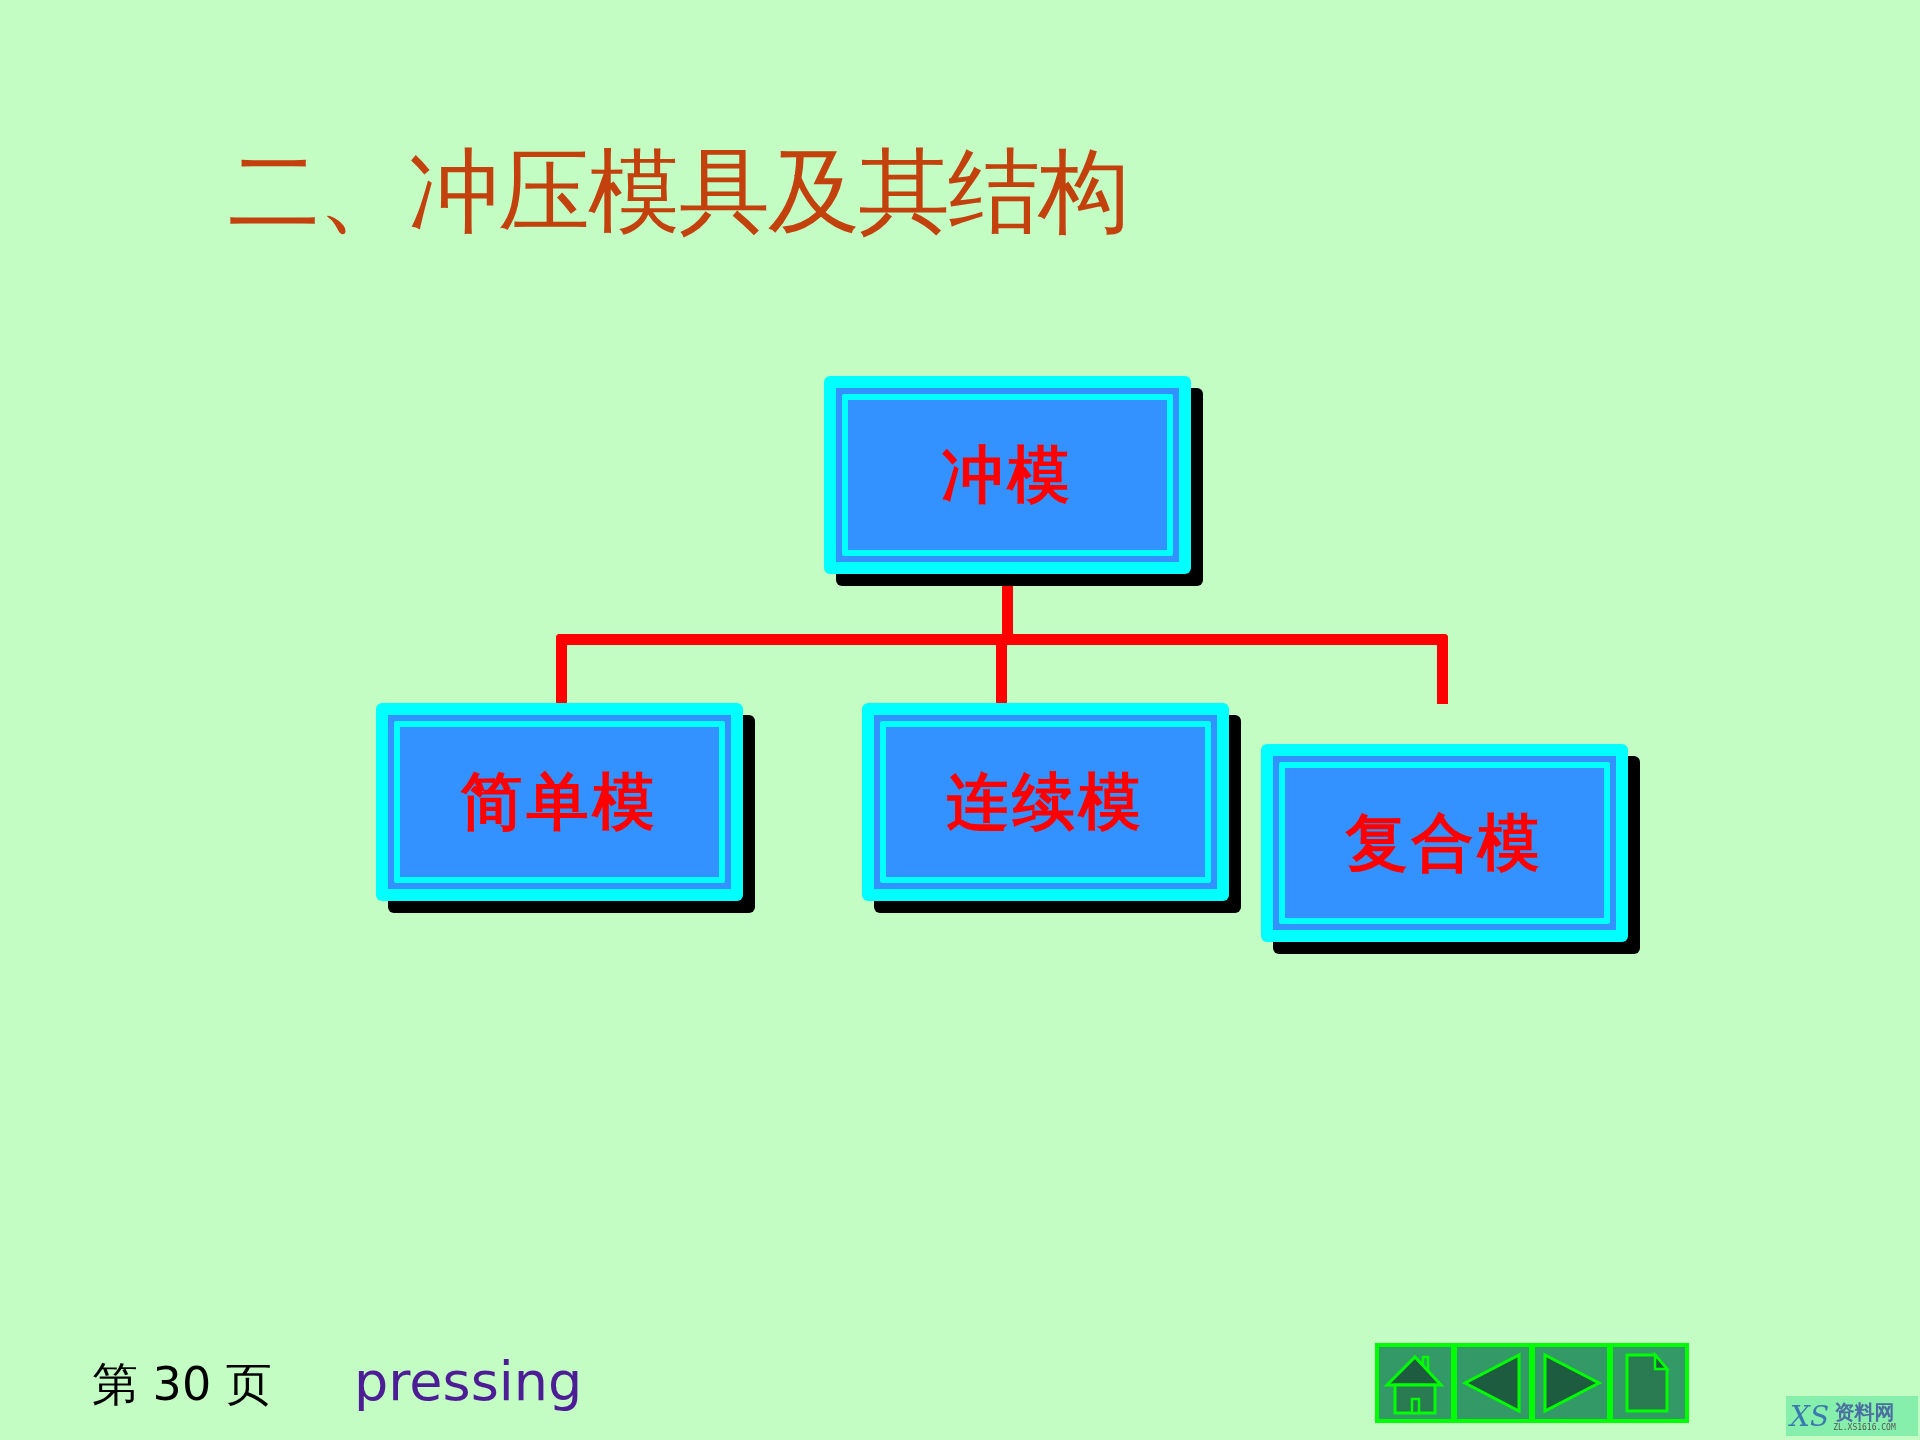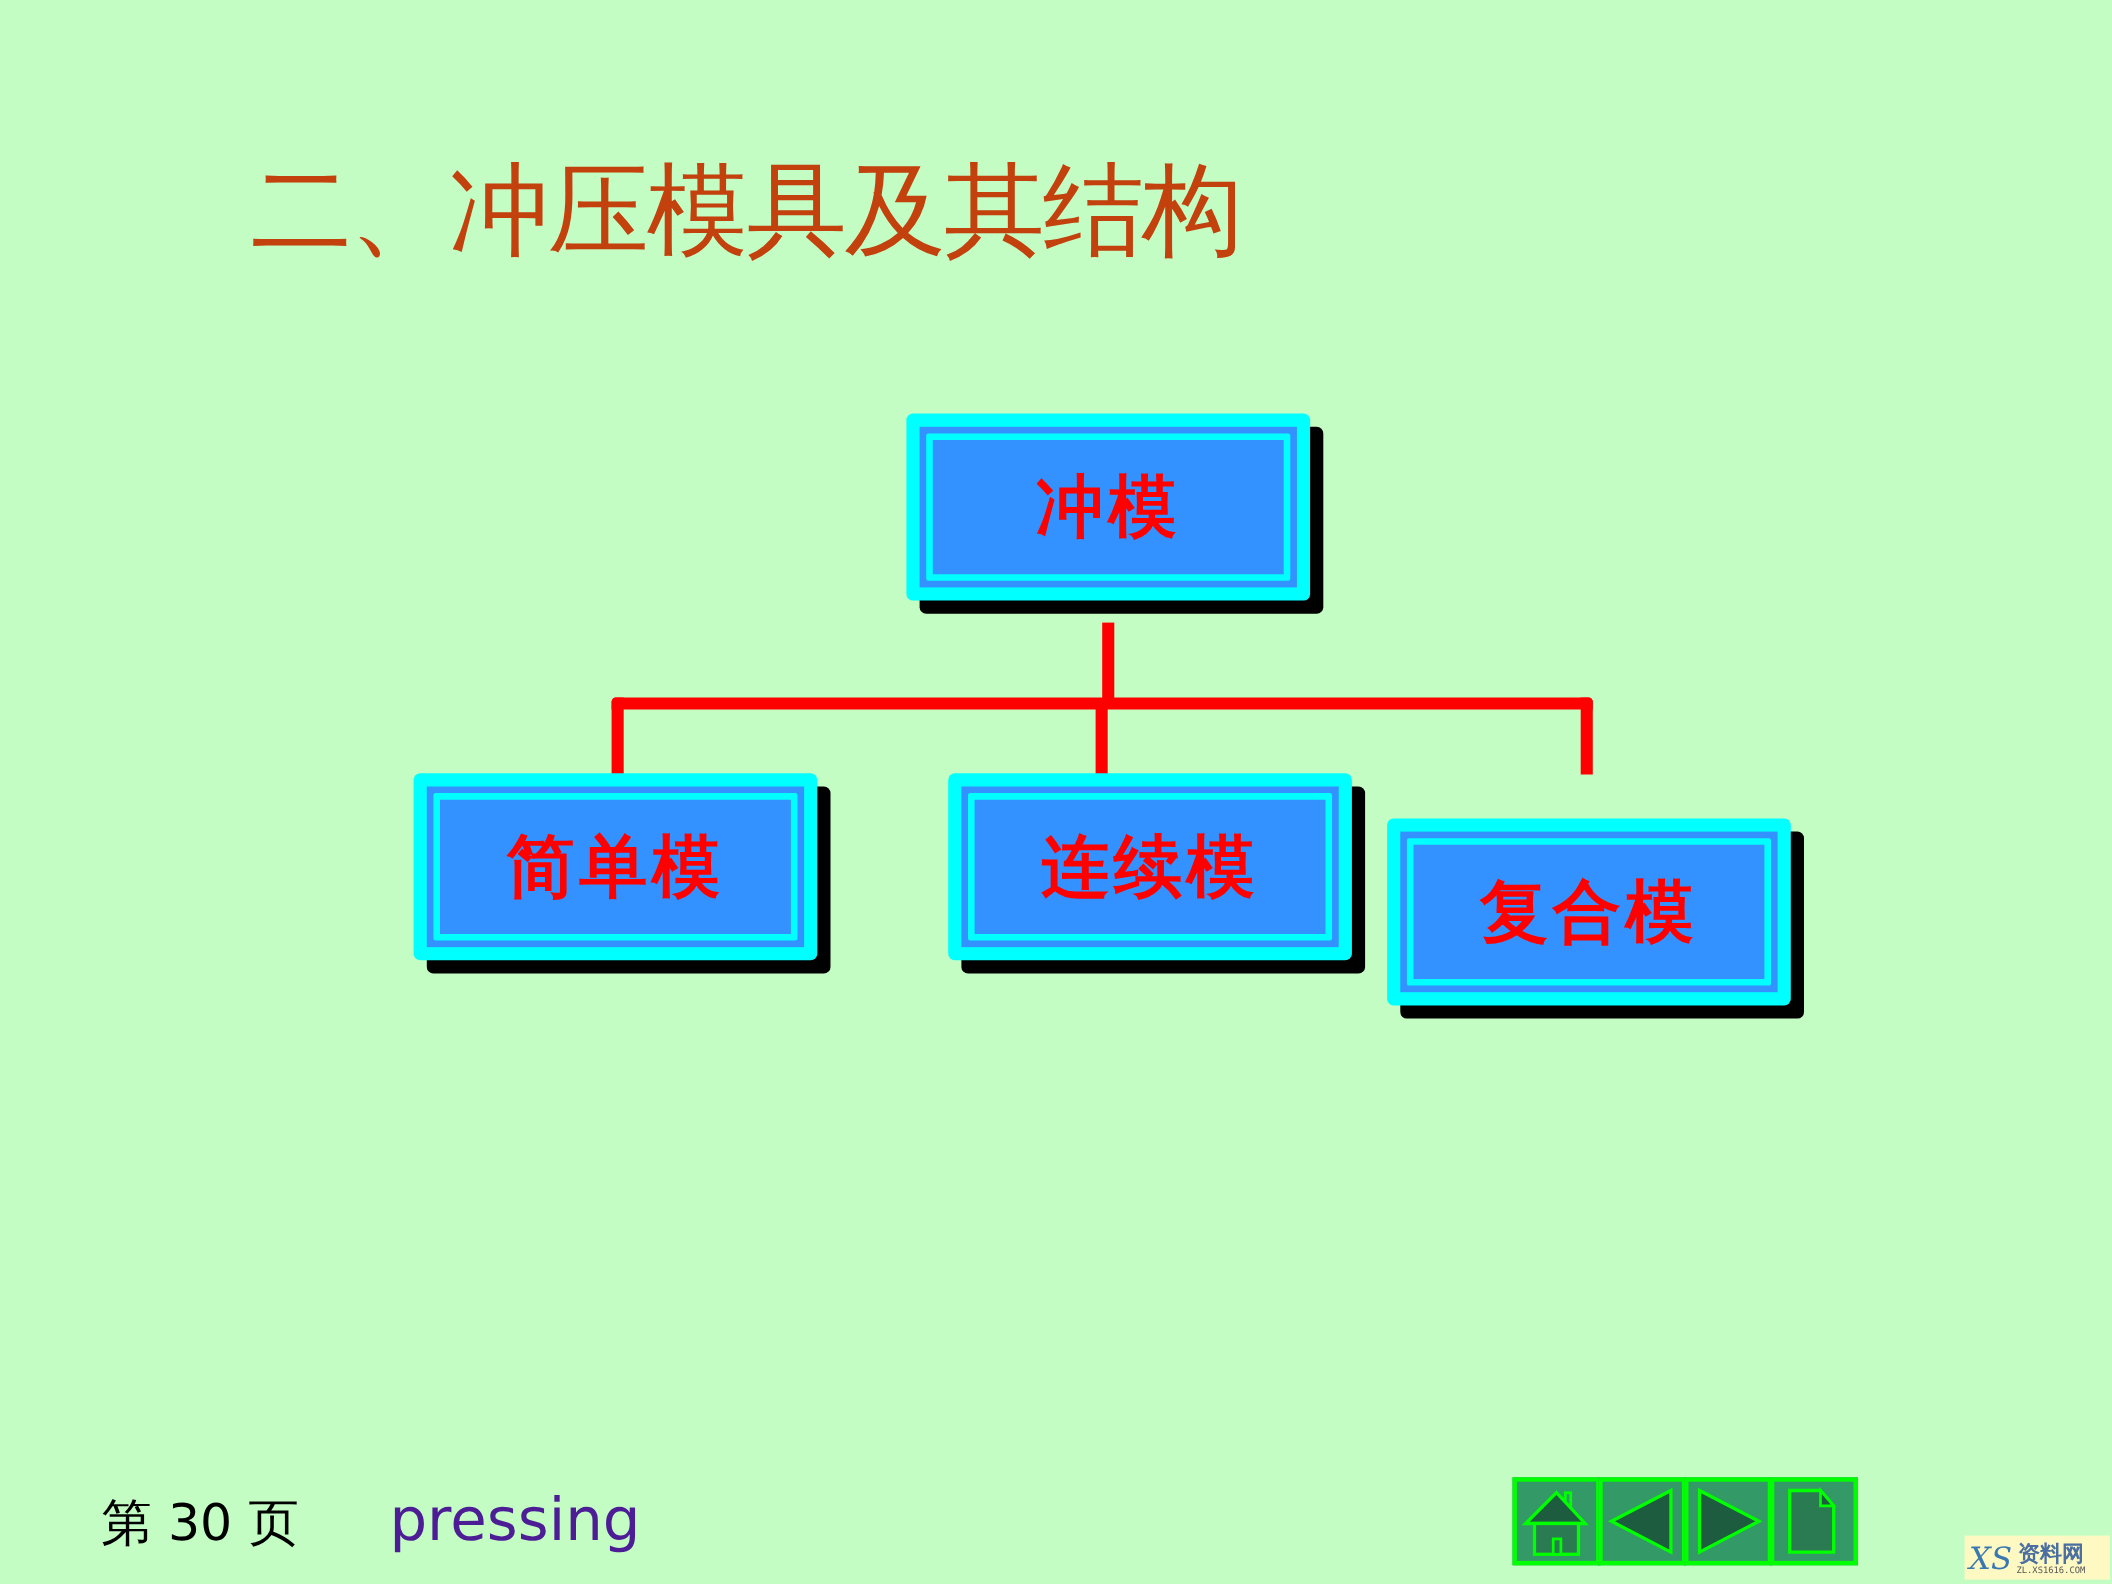--- a/index.html
+++ b/index.html
@@ -8,21 +8,21 @@
     background:#c4fdc4;
     font-family:"DejaVu Sans", sans-serif;
   }
   .title {
     position:absolute; left:228px; top:132px;
     font-size:92px; line-height:120px; color:#c2410c;
     letter-spacing:-2px; white-space:nowrap;
     font-family:"DejaVu Sans", sans-serif;
   }
   .node {
-    position:absolute; width:367px; height:170px;
+    position:absolute; width:367px; height:198px;
   }
   .node .shadow {
     position:absolute; left:12px; top:12px; right:-12px; bottom:-12px;
     background:#000; border-radius:6px;
   }
   .node .frame {
     position:absolute; inset:0; background:#00ffff; border-radius:6px;
   }
   .node .band {
     position:absolute; left:12px; top:12px; right:12px; bottom:12px;
@@ -46,21 +46,21 @@
     position:absolute; left:354px; top:1350px; font-size:54px; color:#4c1d95;
     font-family:"DejaVu Sans", sans-serif; white-space:nowrap;
   }
   .navbtn {
     position:absolute; top:1343px; width:72px; height:72px;
     background:#339966; border:4px solid #00ff00; cursor:pointer;
   }
   .navbtn svg { position:absolute; left:0; top:0; width:72px; height:72px; }
   .watermark {
     position:absolute; left:1786px; top:1396px; width:132px; height:40px;
-    background:#fef9c3; display:flex; align-items:center;
+    background:#86efac; display:flex; align-items:center;
   }
   .wm-logo {
     font-family:"DejaVu Serif", serif; font-style:italic; font-size:28px; color:#3a79b0;
     margin-left:4px;
   }
   .wm-text { display:flex; flex-direction:column; margin-left:4px;align-items:center; }
   .wm-cn { font-size:20px; font-weight:bold; color:#4a6fa0; line-height:22px; }
   .wm-url { font-size:8px; color:#555; font-family:"DejaVu Sans Mono", monospace; }
 </style>
 </head>

